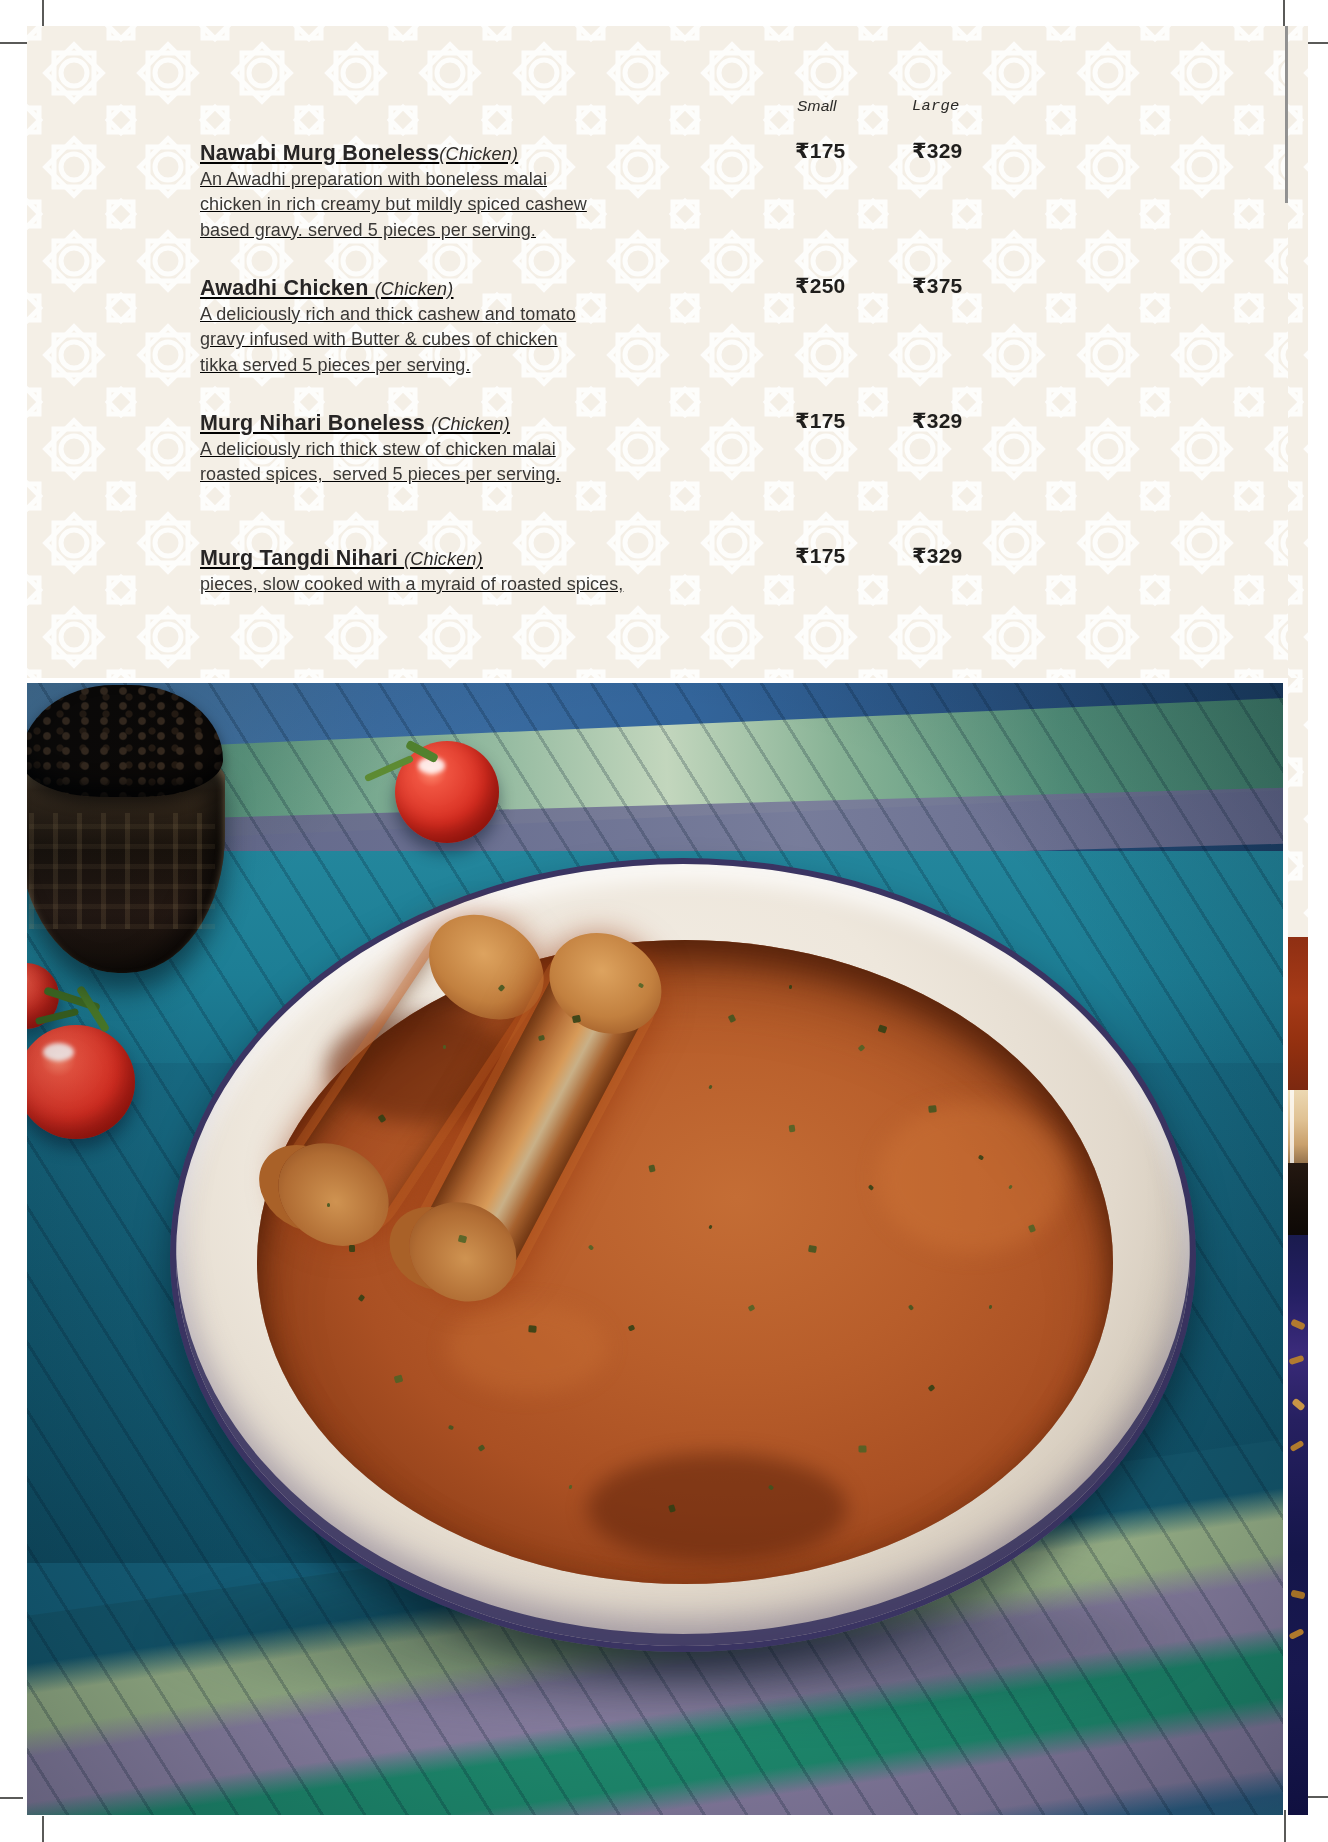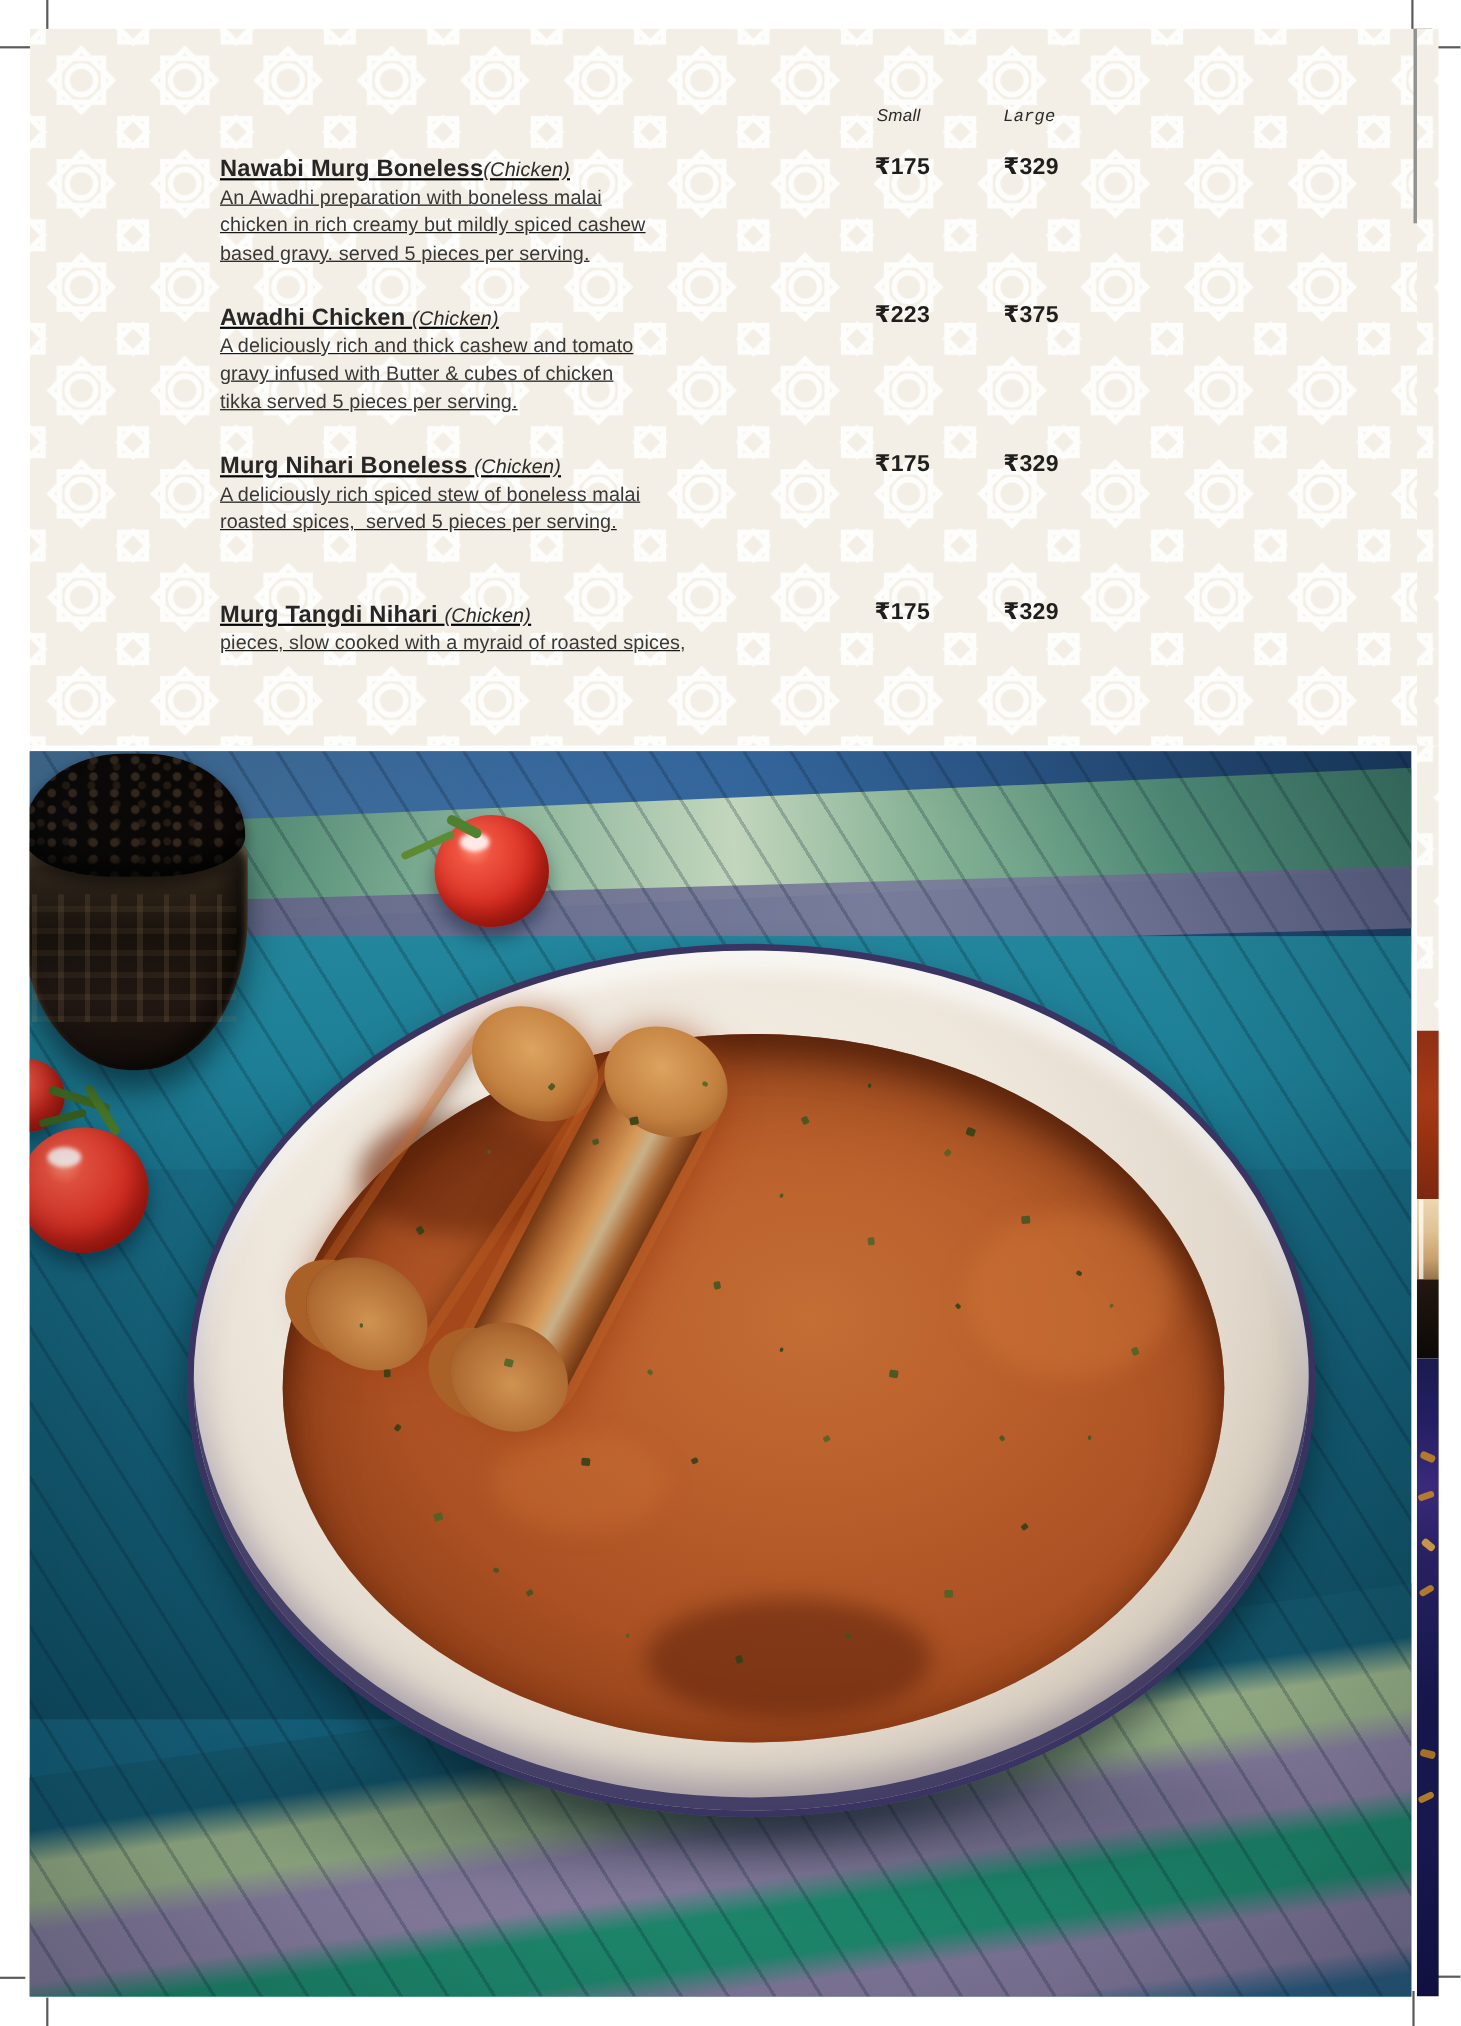--- a/index.html
+++ b/index.html
@@ -197,27 +197,27 @@
     <div class="dline">based gravy. served 5 pieces per serving.</div>
     <div class="price price-s">₹175</div>
     <div class="price price-l">₹329</div>
   </div>
 
   <div class="menu-item" style="top:275px">
     <div class="item-title"><span>Awadhi Chicken </span><span class="tag">(Chicken)</span></div>
     <div class="dline">A deliciously rich and thick cashew and tomato</div>
     <div class="dline">gravy infused with Butter &amp; cubes of chicken</div>
     <div class="dline">tikka served 5 pieces per serving.</div>
-    <div class="price price-s">₹223</div>
+    <div class="price price-s">₹250</div>
     <div class="price price-l">₹375</div>
   </div>
 
   <div class="menu-item" style="top:410px">
     <div class="item-title"><span>Murg Nihari Boneless </span><span class="tag">(Chicken)</span></div>
-    <div class="dline">A deliciously rich spiced stew of boneless malai</div>
+    <div class="dline">A deliciously rich thick stew of chicken malai</div>
     <div class="dline">roasted spices,  served 5 pieces per serving.</div>
     <div class="price price-s">₹175</div>
     <div class="price price-l">₹329</div>
   </div>
 
   <div class="menu-item" style="top:545px">
     <div class="item-title"><span>Murg Tangdi Nihari </span><span class="tag">(Chicken)</span></div>
     <div class="dline">pieces, slow cooked with a myraid of roasted spices,</div>
     <div class="price price-s">₹175</div>
     <div class="price price-l">₹329</div>

